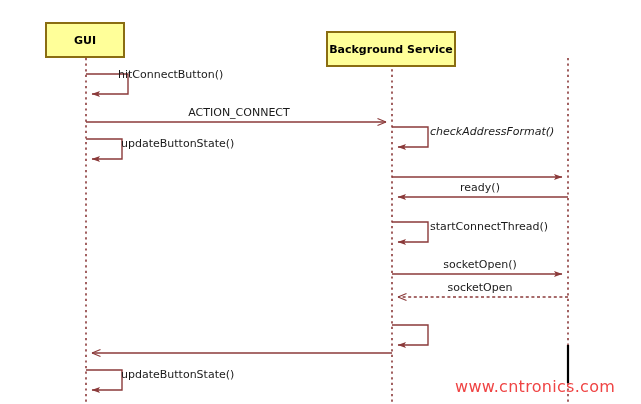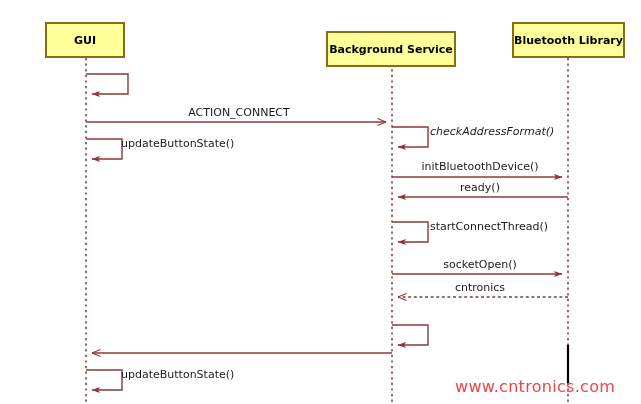--- a/index.html
+++ b/index.html
@@ -140,40 +140,37 @@
   </svg>
 
   <div class="lifeline-box" style="left:45px; top:22px; width:80px; height:36px;">
     <span class="lifeline-box-label">GUI</span>
   </div>
 
   <div class="lifeline-box" style="left:326px; top:22px; width:130px; height:36px;margin-top:9px;">
     <span class="lifeline-box-label">Background Service</span>
   </div>
 
-  <div class="lifeline-box" style="left:512px; top:22px; width:113px; height:36px;">
-    <span class="lifeline-box-label">Bluetooth Library</span>
-  </div>
 
+  <div class="msg-label" style="left:118px; top:68px;">hitConnectButton()</div>
 
   <div class="msg-label centered" style="left:239px; top:106px;">ACTION_CONNECT</div>
 
   <div class="msg-label" style="left:430px; top:125px;font-style:italic;">checkAddressFormat()</div>
 
   <div class="msg-label" style="left:121px; top:137px;">updateButtonState()</div>
 
-  <div class="msg-label centered" style="left:480px; top:160px;">initBluetoothDevice()</div>
 
   <div class="msg-label centered" style="left:480px; top:181px;">ready()</div>
 
   <div class="msg-label" style="left:430px; top:220px;text-align:center;">startConnectThread()</div>
 
   <div class="msg-label centered" style="left:480px; top:258px;">socketOpen()</div>
 
-  <div class="msg-label centered" style="left:480px; top:281px;">cntronics</div>
+  <div class="msg-label centered" style="left:480px; top:281px;">socketOpen</div>
 
 
 
   <div class="msg-label" style="left:121px; top:368px;">updateButtonState()</div>
 
   <div class="watermark" style="left:455px; top:377px;">www.cntronics.com</div>
 
 </div>
 
 </body></html>

